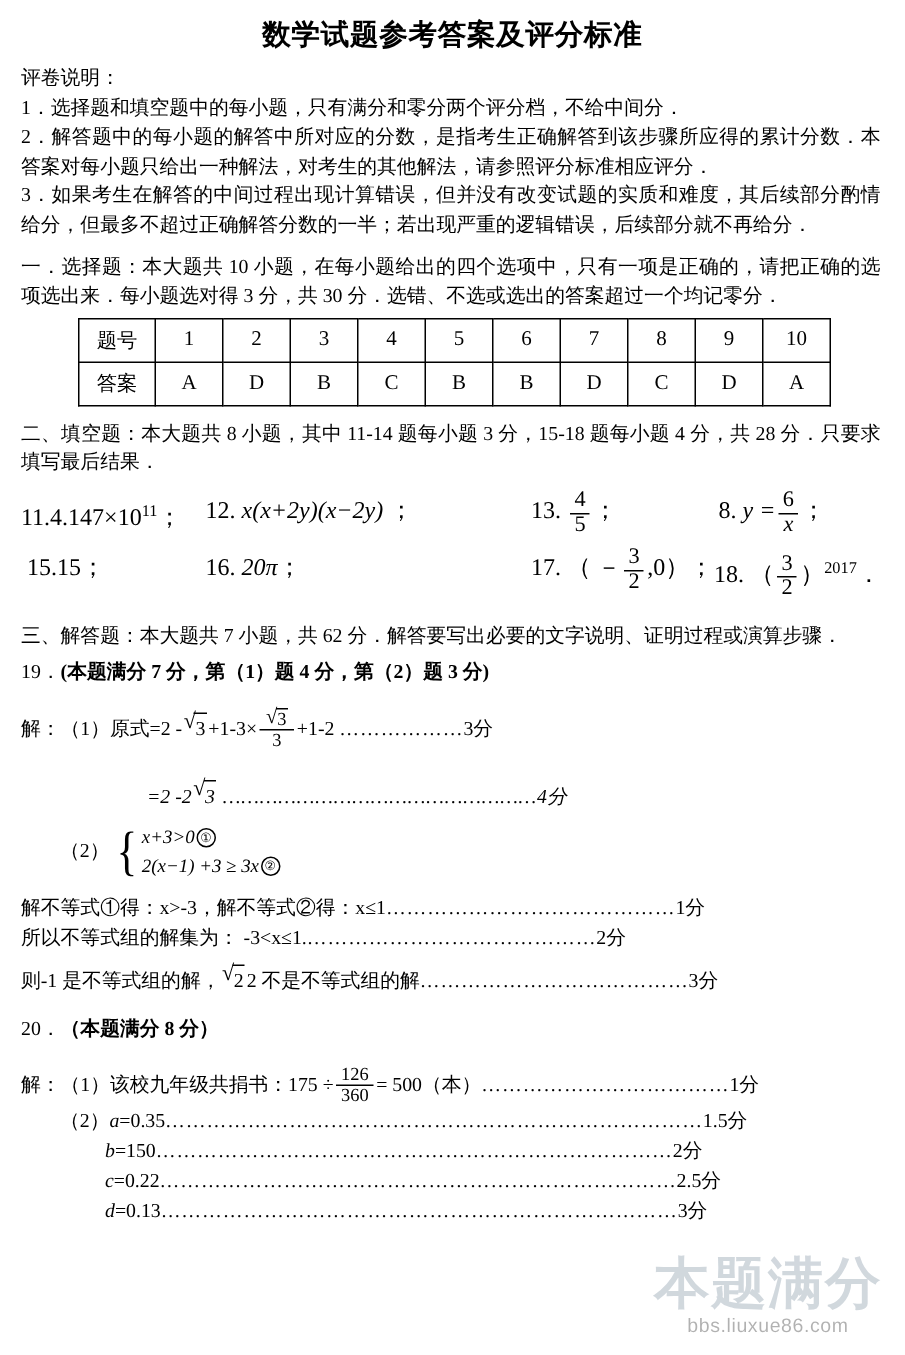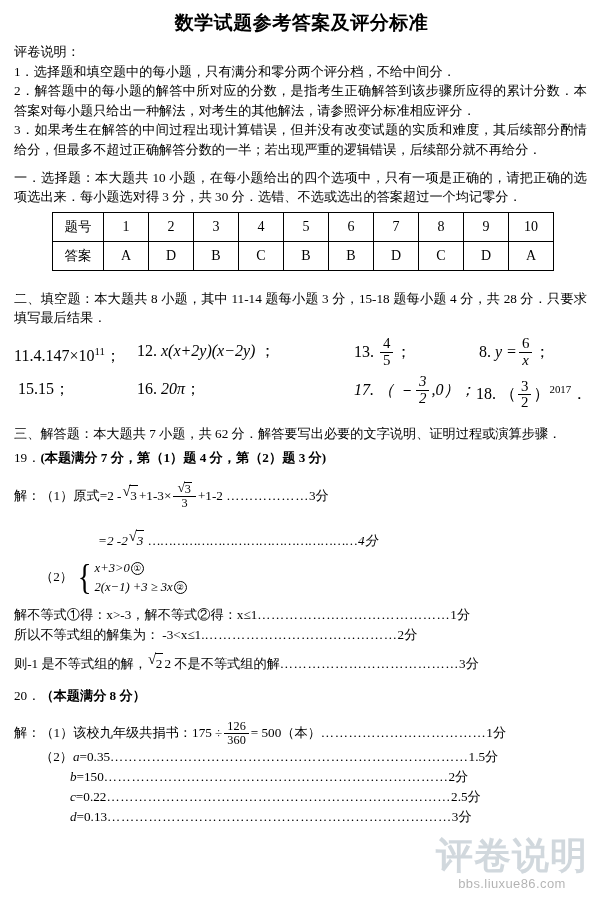--- a/index.html
+++ b/index.html
@@ -45,21 +45,21 @@
     margin: 0;
     font-size: 13.2px;
     line-height: 19.6px;
     text-align: justify;
   }
   .mc-table-wrap {
     display: flex;
     justify-content: flex-start;
     padding-left: 38px;
     margin-top: 5px;
-    margin-bottom: 18px;
+    margin-bottom: 8px;
     align-items: flex-end;
   }
   table.mc-table {
     border-collapse: collapse;
     table-layout: fixed;
   }
   table.mc-table td {
     border: 1px solid #000;
     height: 26px;
     text-align: center;
@@ -272,21 +272,21 @@
     </div>
 
     <div class="blank-row" style="height:34px;">
       <span class="blank-item" style="left:4px;">
         <span>15.</span><span>15</span><span>；</span>
       </span>
       <span class="blank-item" style="left:123px;">
         <span>16.</span>
         <span class="mi">20π</span><span>；</span>
       </span>
-      <span class="blank-item" style="left:340px;font-style:italic;">
+      <span class="blank-item" style="left:340px;">
         <span>17.</span>
         <span>（ －</span><span class="frac"><span class="num">3</span><span class="den">2</span></span><span>,0）</span><span>；</span>
       </span>
       <span class="blank-item" style="left:462px;">
         <span>18.</span>
         <span>（</span><span class="frac"><span class="num">3</span><span class="den">2</span></span><span>）</span><sup class="ex">2017</sup><span>．</span>
       </span>
     </div>
 
     <p class="sec-head sec3-head">三、解答题：本大题共 7 小题，共 62 分．解答要写出必要的文字说明、证明过程或演算步骤．</p>
@@ -358,17 +358,17 @@
     <p class="sol-line indent2">
       <span class="mi">c</span><span>=0.22</span><span class="dots">…………………………………………………………………</span><span class="score">2.5分</span>
     </p>
     <p class="sol-line indent2">
       <span class="mi">d</span><span>=0.13</span><span class="dots">…………………………………………………………………</span><span class="score">3分</span>
     </p>
 
   </div>
 
   <div class="watermark">
-    <div class="wm-cn">评卷说明</div>
+    <div class="wm-cn">本题满分</div>
     <div class="wm-url">bbs.liuxue86.com</div>
   </div>
 
 </div>
 
 </body></html>

